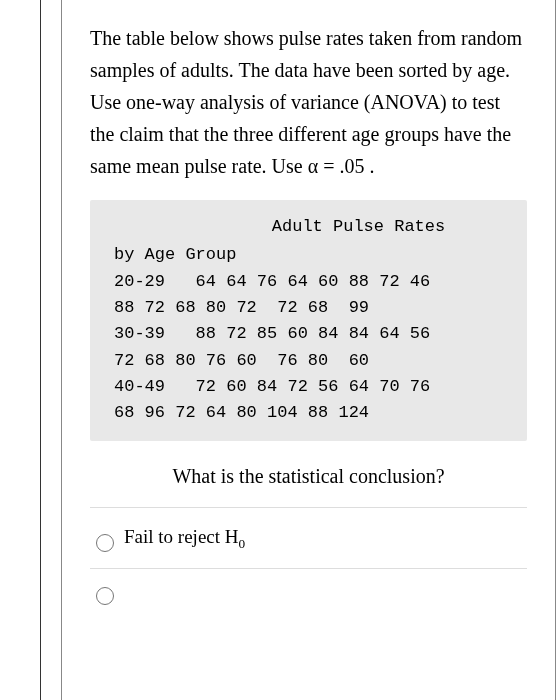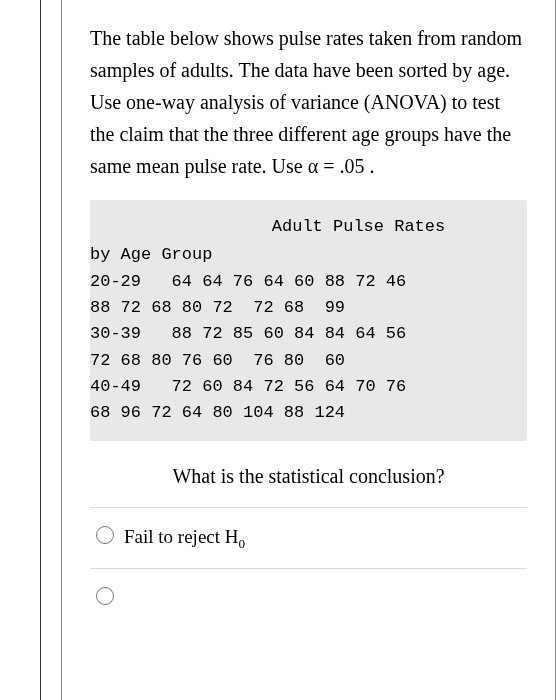--- a/index.html
+++ b/index.html
@@ -30,21 +30,21 @@
     }
     .question-text {
       font-size: 20px;
       line-height: 1.6;
       color: #000;
       margin-bottom: 18px;
     }
     .data-box {
       background: #e8e8e8;
       border-radius: 2px;
-      padding: 14px 0;
+      padding: 14px 24px;
       margin-bottom: 20px;
       font-family: 'Courier New', Courier, monospace;
       font-size: 17px;
       line-height: 1.55;
       color: #000;
     }
     .data-title {
       text-align: center;
       font-family: 'Courier New', Courier, monospace;
       font-weight: normal;
@@ -62,21 +62,21 @@
       margin-bottom: 16px;
       text-align: center;
     }
     .divider {
       border: none;
       border-top: 1px solid #ddd;
       margin: 0 0 14px 0;
     }
     .option-row {
       display: flex;
-      align-items: flex-start;
+      align-items: flex-end;
       gap: 10px;
       padding: 4px 0 16px 6px;
       font-size: 19px;
     }
     .radio {
       width: 18px;
       height: 18px;
       flex-shrink: 0;
       accent-color: #333;
     }

